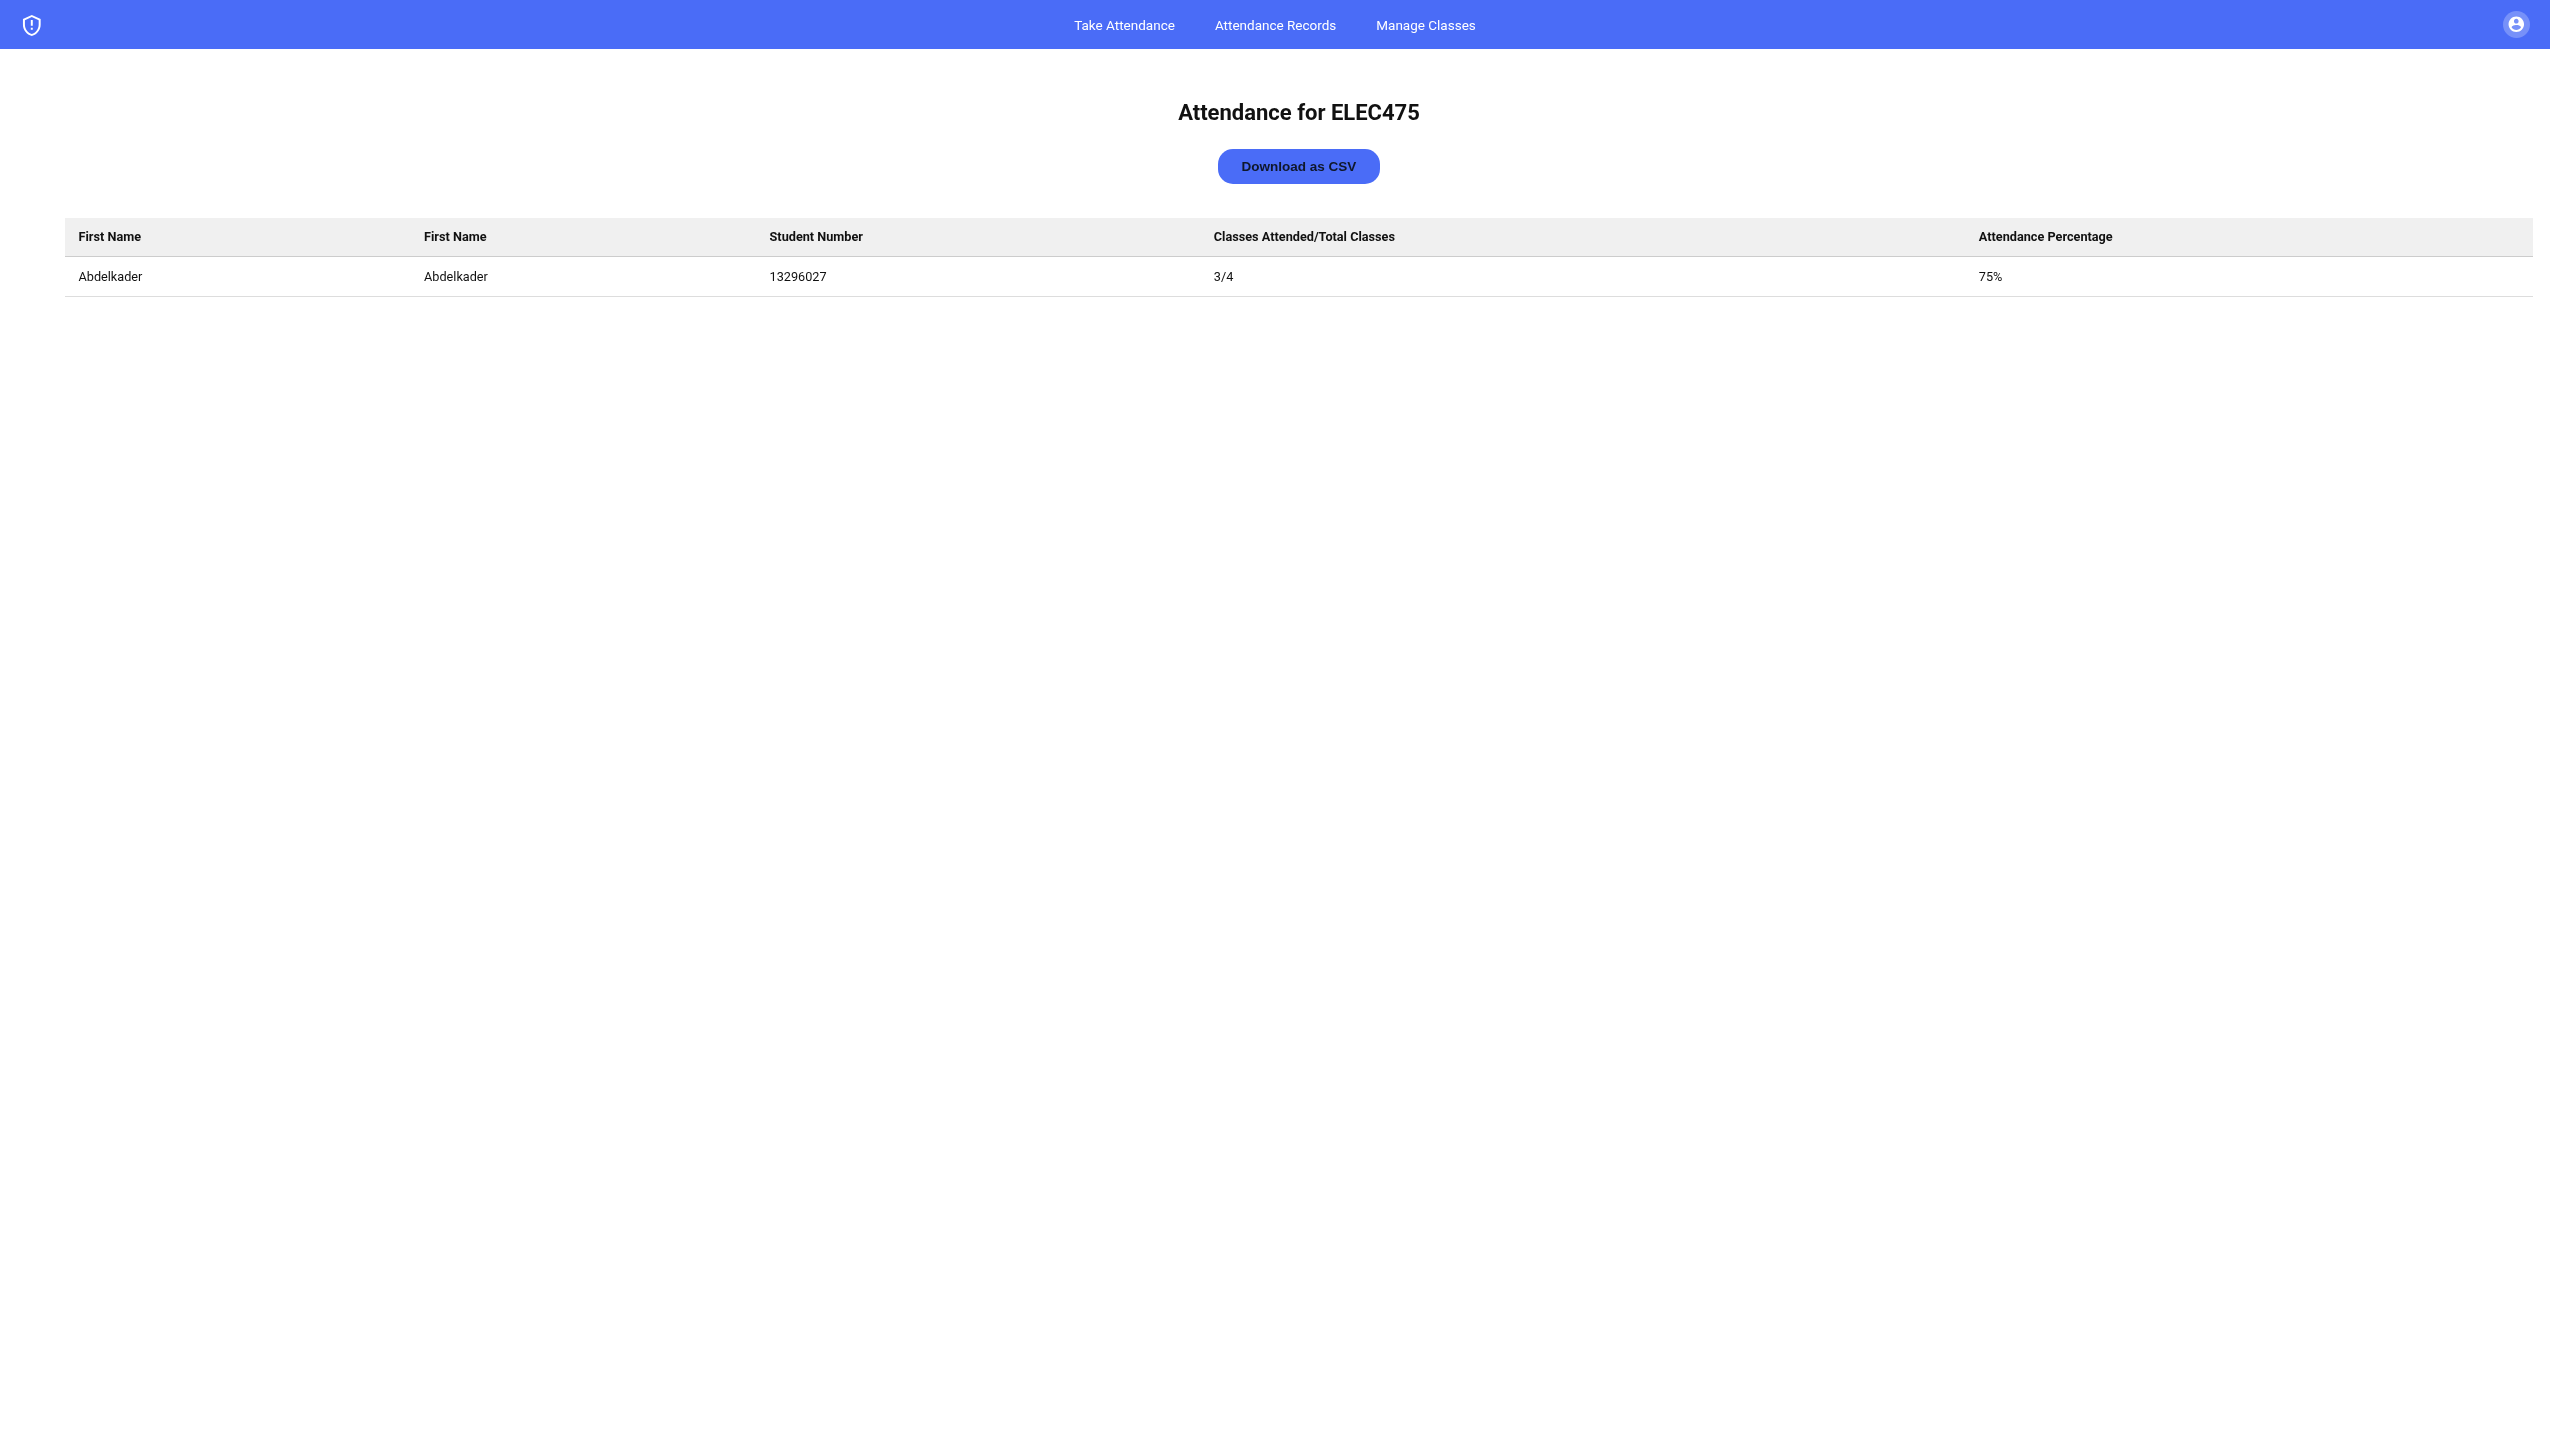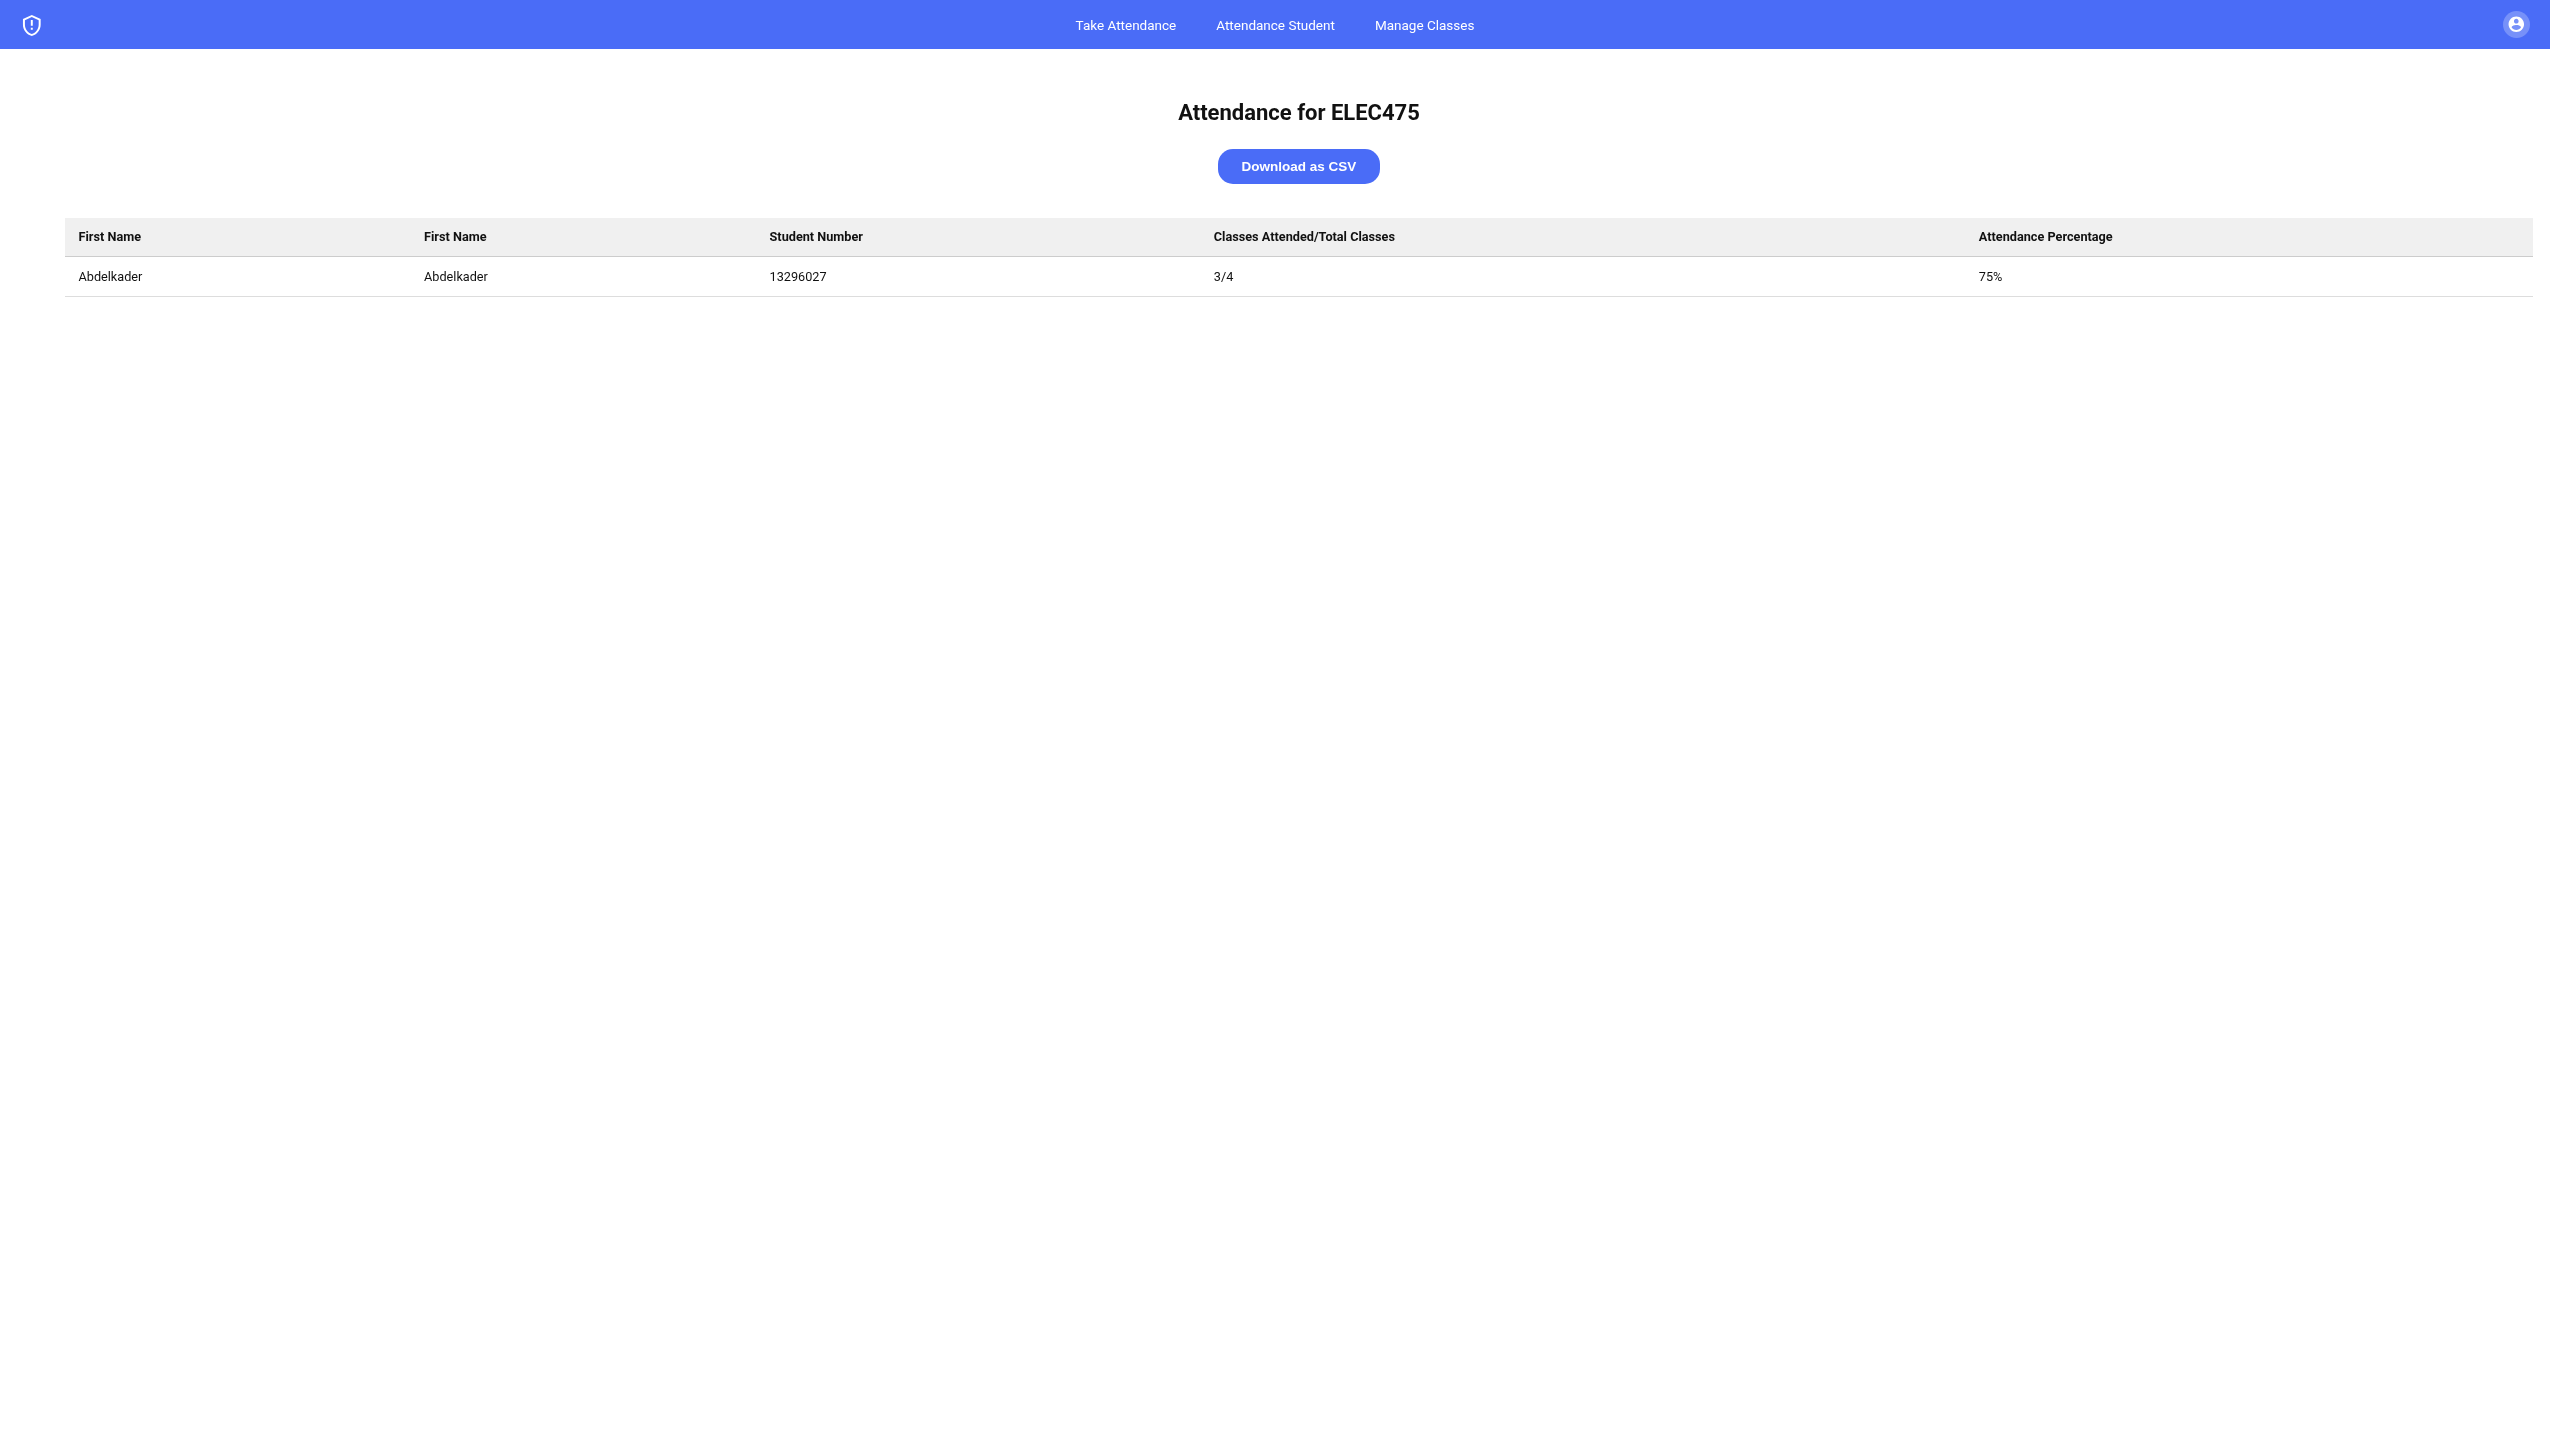--- a/index.html
+++ b/index.html
@@ -87,21 +87,21 @@
 
     .page-title {
       font-size: 22px;
       font-weight: 700;
       color: #111;
       margin-bottom: 23.6px;
     }
 
     .download-btn {
       background-color: #4a6cf7;
-      color: #ffffff;
+      color: #0f172a;
       border: none;
       border-radius: 15px;
       padding: 10px 23.6px;
       font-size: 13.5px;
       font-weight: 600;
       cursor: pointer;
       margin-bottom: 34px;
     }
 
     
@@ -151,21 +151,21 @@
 <nav class="navbar">
   <div class="navbar-logo">
 
     <svg viewBox="0 0 24 24" xmlns="http://www.w3.org/2000/svg">
       <path d="M12 2L3 6v6c0 5.25 3.75 10.15 9 11.35C17.25 22.15 21 17.25 21 12V6L12 2zm0 2.18l7 3.12V12c0 4.25-2.97 8.22-7 9.45-4.03-1.23-7-5.2-7-9.45V7.3l7-3.12zM11 7v6h2V7h-2zm0 8v2h2v-2h-2z"></path>
     </svg>
   </div>
 
   <div class="navbar-links">
     <a>Take Attendance</a>
-    <a>Attendance Student</a>
+    <a>Attendance Records</a>
     <a>Manage Classes</a>
   </div>
 
   <div class="navbar-user">
     <div class="user-avatar-icon">
       <svg viewBox="0 0 24 24" xmlns="http://www.w3.org/2000/svg">
         <path d="M12 2C6.48 2 2 6.48 2 12s4.48 10 10 10 10-4.48 10-10S17.52 2 12 2zm0 3c1.66 0 3 1.34 3 3s-1.34 3-3 3-3-1.34-3-3 1.34-3 3-3zm0 14.2c-2.5 0-4.71-1.28-6-3.22.03-1.99 4-3.08 6-3.08 1.99 0 5.97 1.09 6 3.08-1.29 1.94-3.5 3.22-6 3.22z"></path>
       </svg>
     </div>
   </div>

